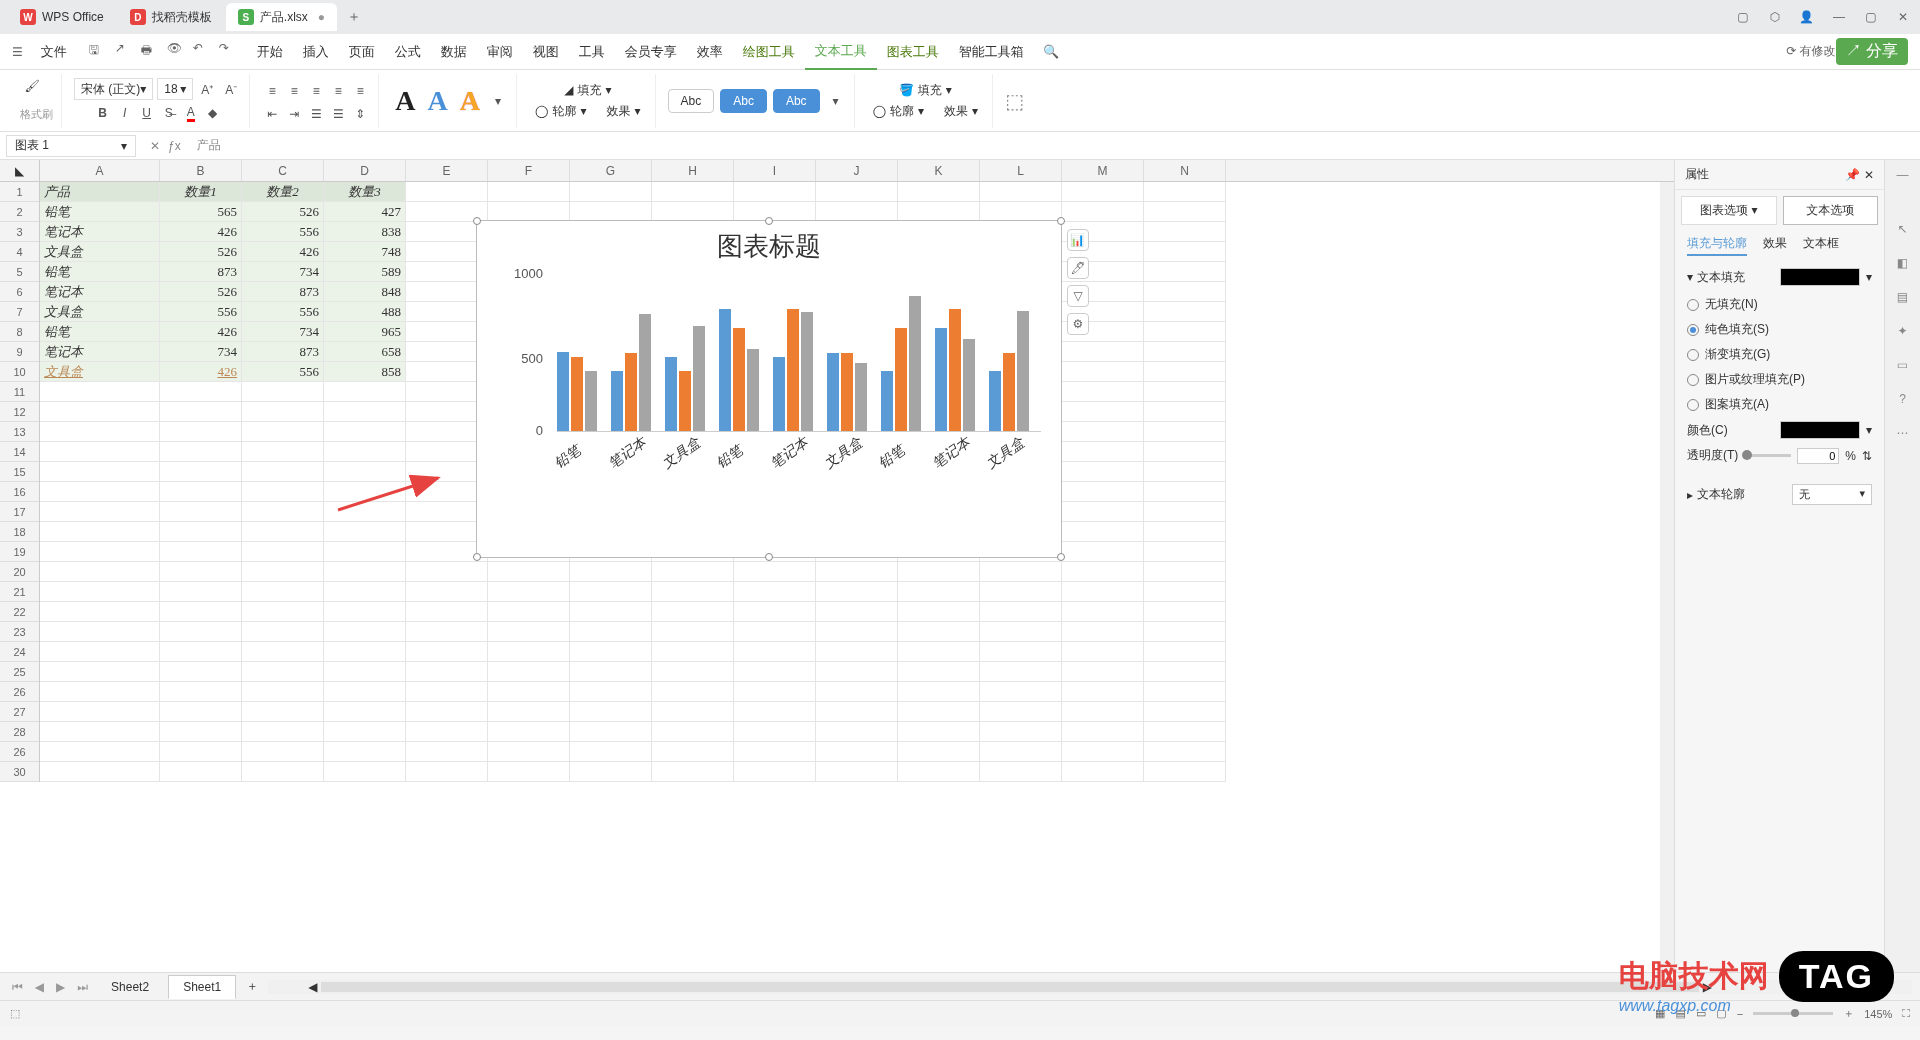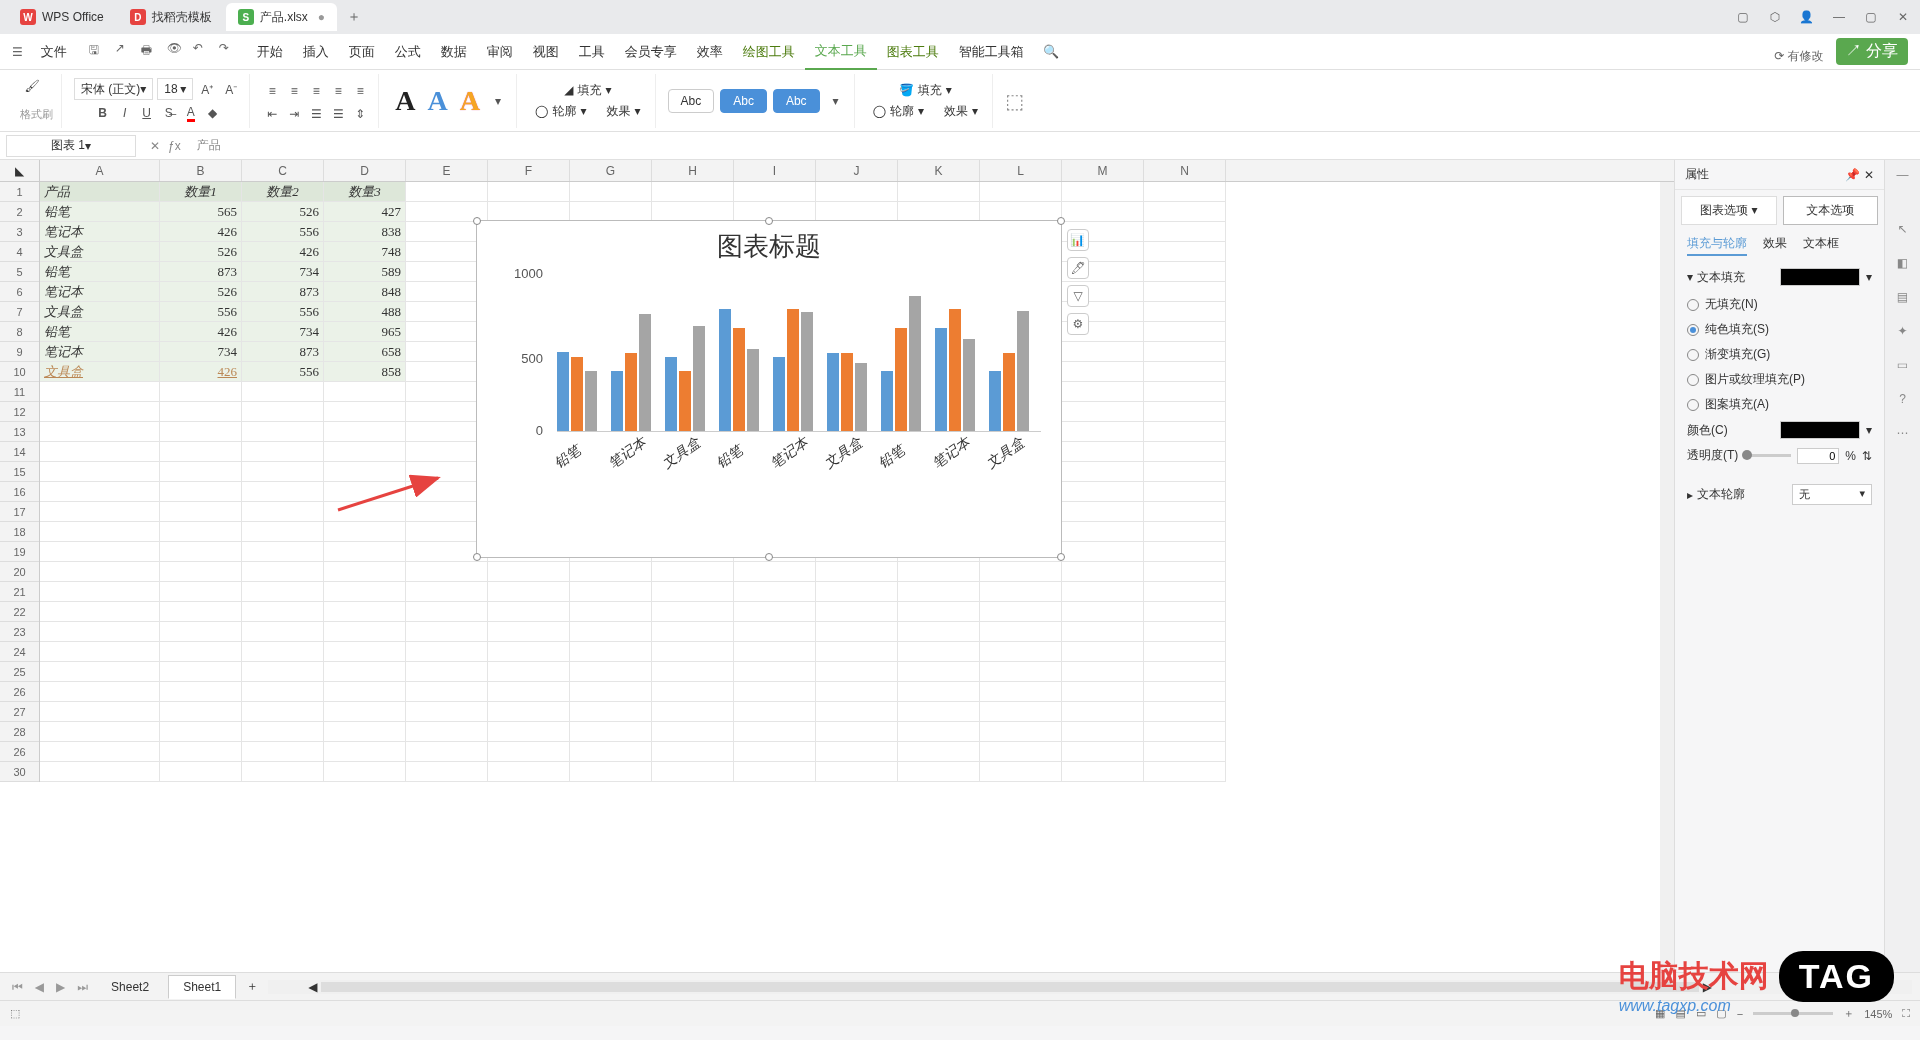--- a/index.html
+++ b/index.html
@@ -19,21 +19,21 @@
 
 
 .menubar { height:36px; background:#fff; display:flex; align-items:center; padding:0 12px; border-bottom:1px solid #e0e0e0; }
 .hamburger { margin-right:8px; color:#666; }
 .menu-item { padding:0 10px; font-size:13px; color:#333; height:36px; display:flex; align-items:center; }
 .menu-item.file { font-weight:500; }
 .menu-item.green { color:#5aa84f; border-bottom:2px solid #5aa84f; }
 .menu-item.green2 { color:#4d7c0f; }
 .menu-icons { display:flex; gap:10px; margin:0 12px; color:#666; }
 .menu-icons span { width:16px; }
-.menu-right { margin-left:auto; display:flex; align-items:flex-end; gap:12px; color:#666; }
+.menu-right { margin-left:auto; display:flex; align-items:center; color:#666; }
 .share-btn { background:#5aa84f; color:#fff; padding:3px 10px; border-radius:4px; font-size:16px; }
 
 
 .ribbon { height:62px; background:#fff; display:flex; align-items:center; padding:4px 12px; border-bottom:1px solid #e0e0e0; gap:4px; }
 .ribbon-group { display:flex; flex-direction:column; align-items:center; padding:0 8px; border-right:1px solid #eee; height:54px; justify-content:center; }
 .ribbon-group.noborder { border-right:none; }
 .brush-icon { width:24px; height:24px; display:block; }
 .brush-label { font-size:11px; color:#999; margin-top:4px; }
 .font-row { display:flex; gap:4px; align-items:center; }
 .font-sel { border:1px solid #ddd; height:22px; padding:0 6px; font-size:12px; min-width:70px; display:flex; align-items:center; justify-content:space-between; }
@@ -44,21 +44,21 @@
 .big-a.black { color:#222; }
 .big-a.blue { color:#4a90d9; }
 .big-a.orange { color:#f5a623; text-shadow:0 0 1px #d48; }
 .style-abc { border:1px solid #ccc; border-radius:4px; padding:4px 12px; font-size:12px; }
 .style-abc.blue { background:#4a90d9; color:#fff; border-color:#4a90d9; }
 .dd-item { display:flex; align-items:center; gap:4px; font-size:12px; padding:2px 6px; }
 .cube-icon { font-size:20px; color:#888; }
 
 
 .fbar { height:28px; background:#fff; display:flex; align-items:center; border-bottom:1px solid #e0e0e0; }
-.namebox { width:130px; border:1px solid #ddd; height:22px; margin:0 6px; display:flex; align-items:center; padding:0 8px; font-size:12px; justify-content:center; }
+.namebox { width:130px; border:1px solid #ddd; height:22px; margin:0 6px; display:flex; align-items:center; padding:0 8px; font-size:12px; justify-content:space-between; }
 .fx-icons { display:flex; gap:8px; color:#888; padding:0 8px; }
 .formula-input { flex:1; padding:0 8px; color:#888; }
 
 
 .main { display:flex; height:812px; }
 .sheet-area { flex:1; position:relative; background:#fff; overflow:hidden; }
 .col-headers { display:flex; height:22px; background:#f3f3f3; border-bottom:1px solid #ccc; }
 .corner { width:40px; border-right:1px solid #ccc; display:flex; align-items:center; justify-content:center; }
 .col-h { width:82px; border-right:1px solid #ddd; text-align:center; line-height:22px; font-size:12px; color:#666; }
 .col-h.first { width:120px; }

